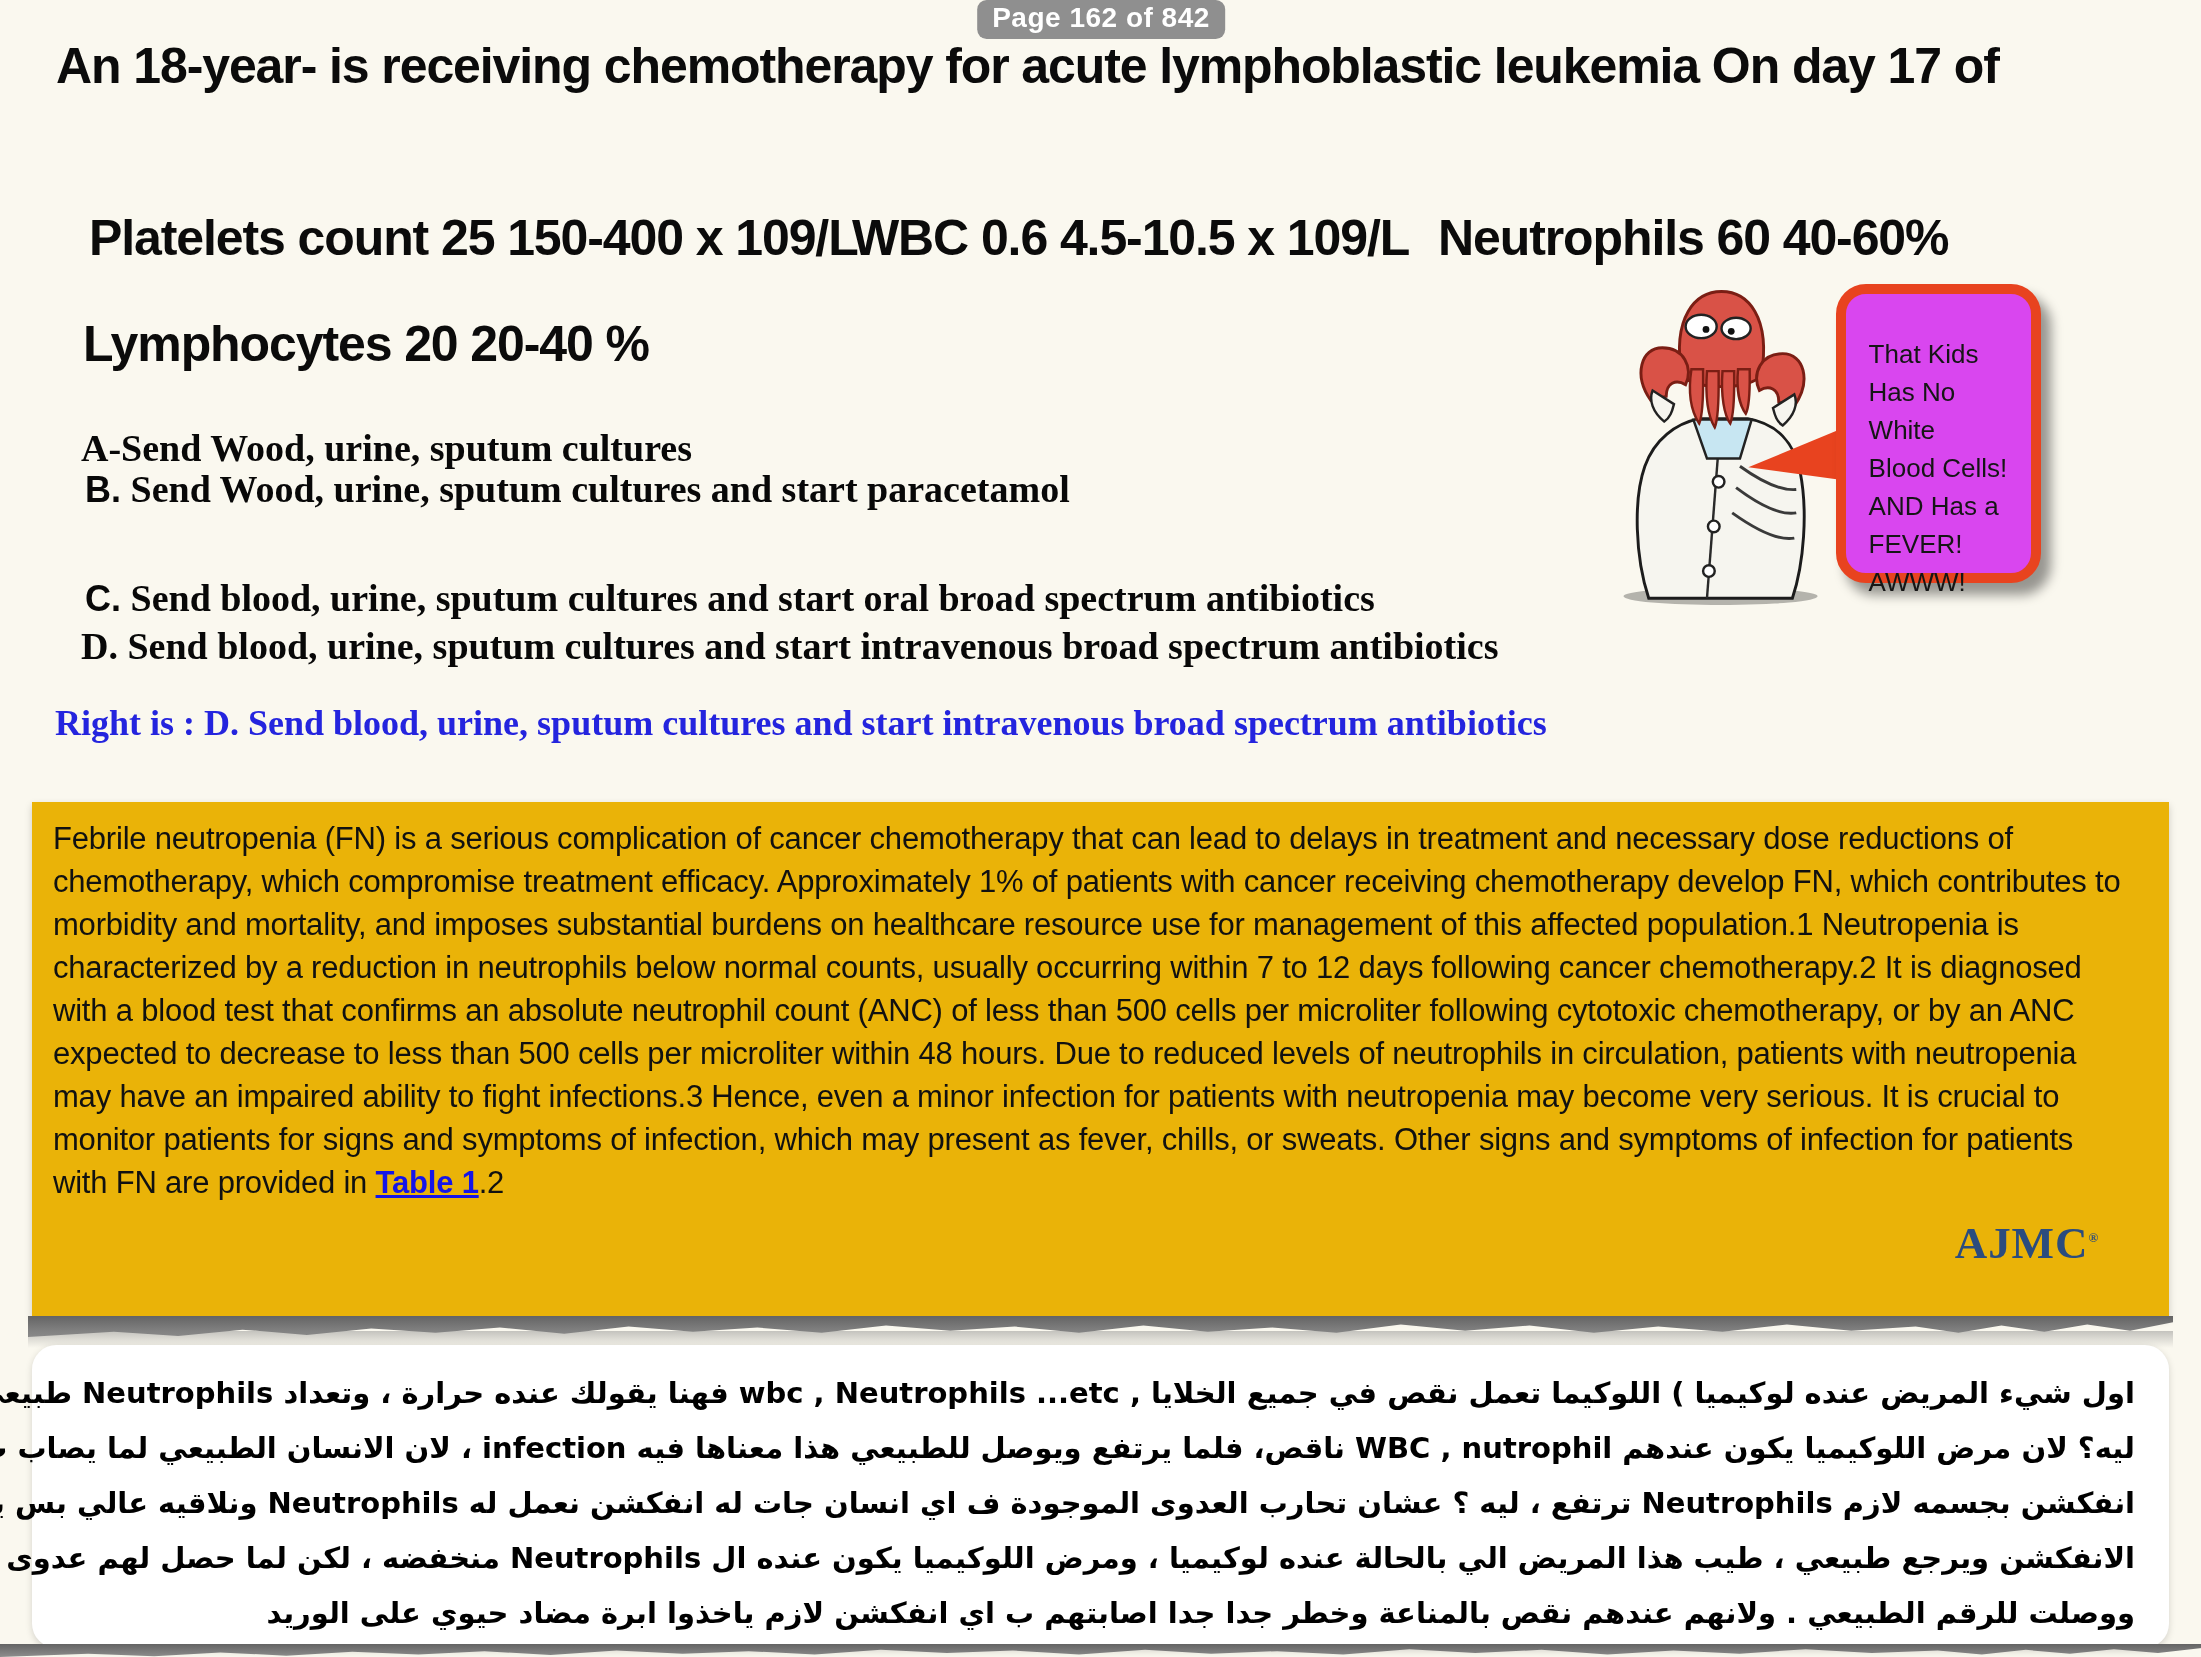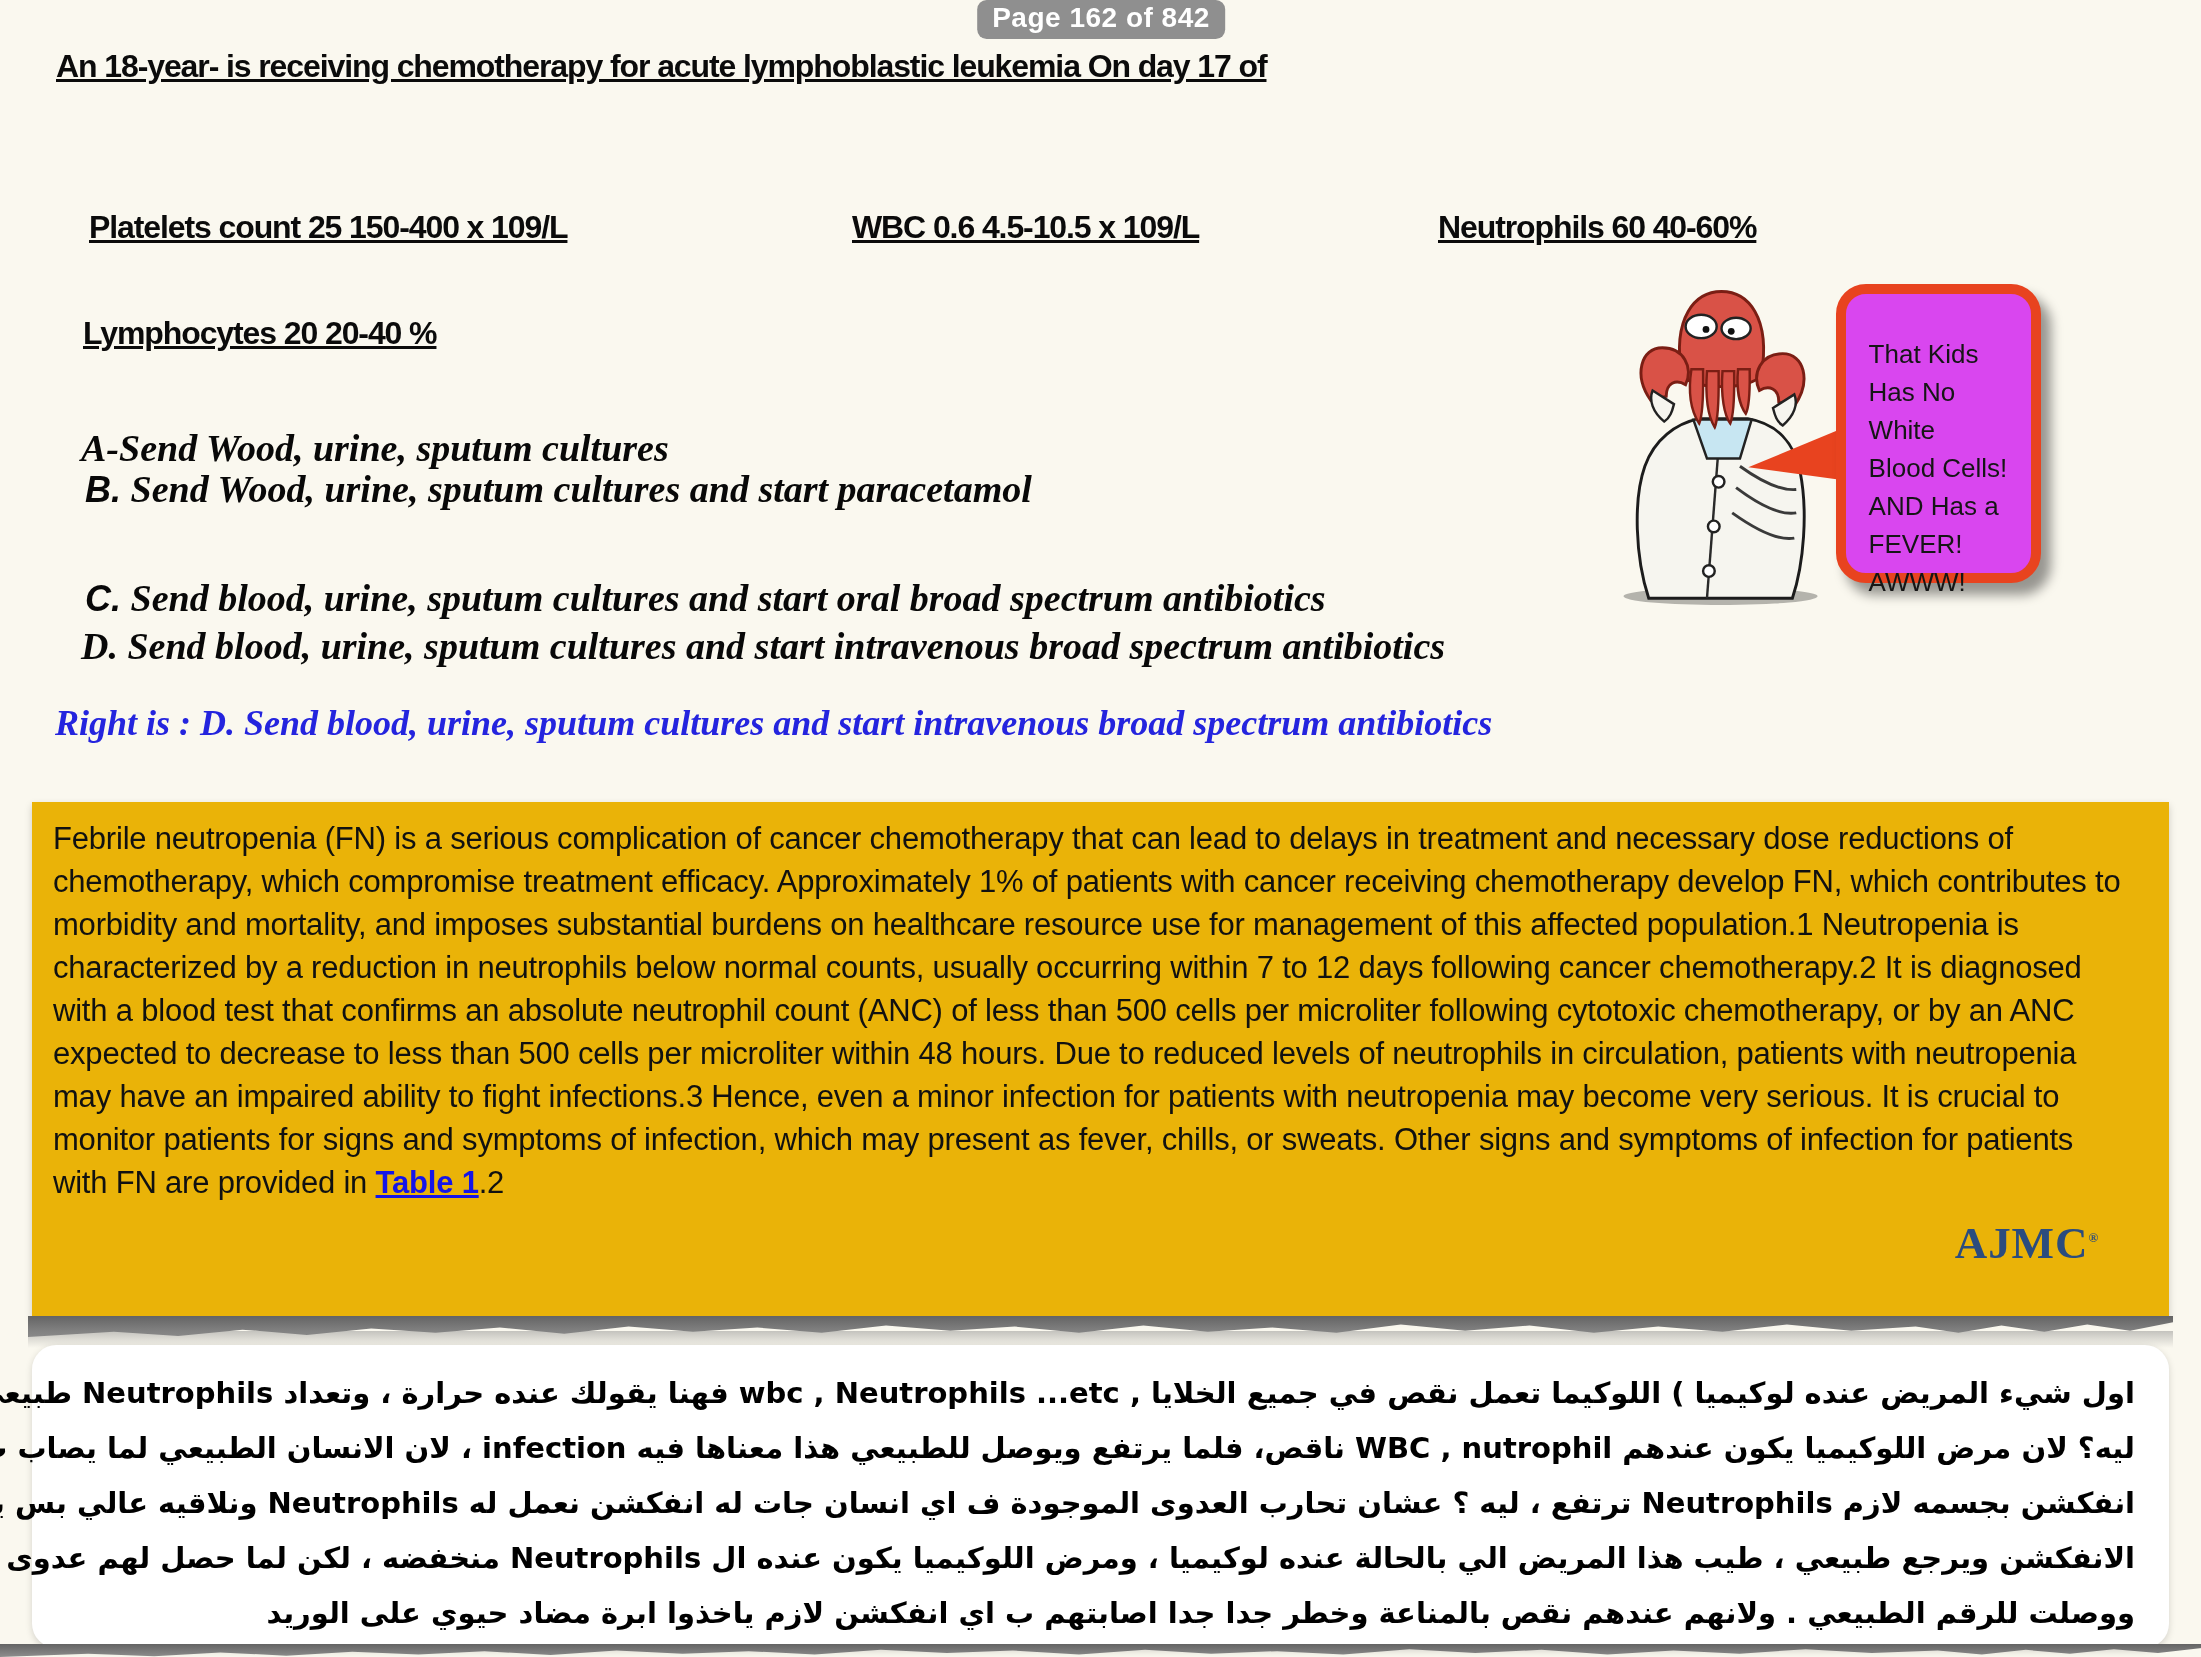--- a/index.html
+++ b/index.html
@@ -23,36 +23,34 @@
     border-radius:9.4px;
     letter-spacing:0.5px;
     font-weight:bold;
   }
 
   
   .heavy{
     font-family:"Liberation Sans",sans-serif;
     font-weight:700;
     color:#0b0b0b;
-    font-size:32px;
+    font-size:50px;
     letter-spacing:-1.1px;
-    text-decoration:underline;
   }
   .question{left:56px;top:32px;line-height:68px;white-space:nowrap;}
 
   .lab{white-space:nowrap;}
 
   
   .serif{
     font-family:"Liberation Serif",serif;
     font-weight:700;
     color:#080808;
     font-size:38px;
     white-space:nowrap;
-    font-style:italic;
   }
   .opt-label-sans{
     font-family:"Liberation Sans",sans-serif;
     font-weight:700;
     font-size:36px;
   }
   .answer{
     color:#2424DE;
     font-size:36px;
   }

